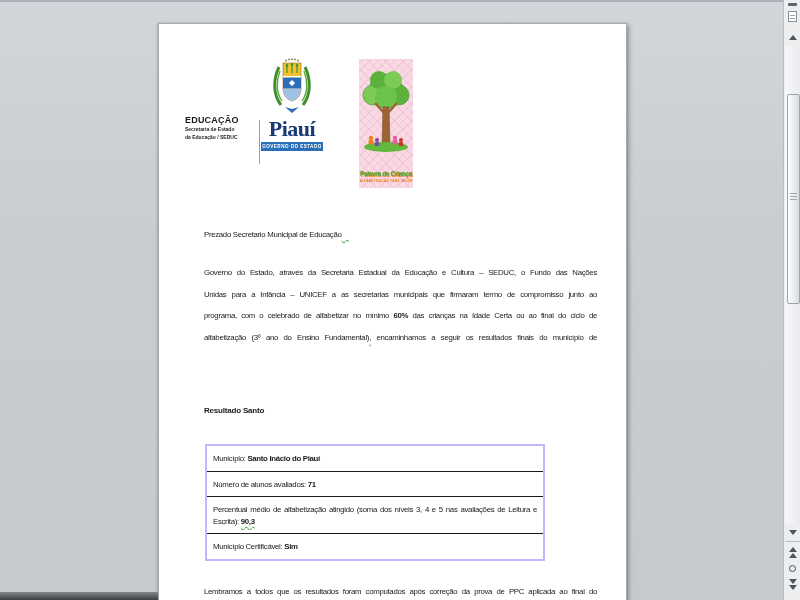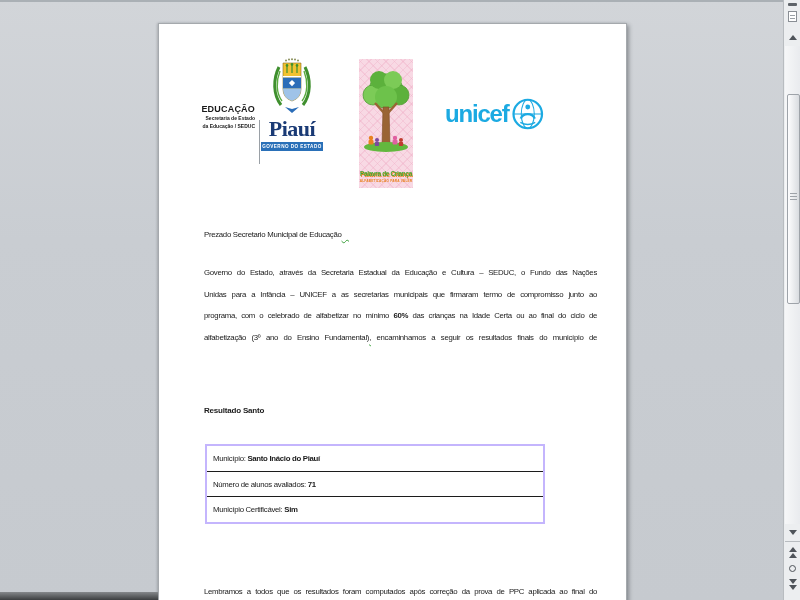--- a/index.html
+++ b/index.html
@@ -11,21 +11,21 @@
   }
   #app::before{content:"";position:absolute;left:0;top:0;width:100%;height:2px;background:#aab0b5;}
   
   .page{
     position:absolute;left:158px;top:23px;width:469px;height:640px;
     background:#fff;border:1px solid #a5a9ad;
     box-shadow:2px 2px 4px rgba(60,64,68,.45), -1px 0 2px rgba(60,64,68,.2);
   }
   .abs{position:absolute;}
   
-  .logo-educacao{left:26px;top:81px;width:70px;text-align:right;line-height:1.05;}
+  .logo-educacao{left:26px;top:92px;width:70px;text-align:left;line-height:1.05;}
   .edu-title{font-size:9px;font-weight:bold;letter-spacing:.2px;}
   .edu-sub{font-size:5px;font-weight:bold;margin-top:2px;}
   .logo-divider{left:100px;top:96px;width:1px;height:44px;background:#9aa0a6;}
   .logo-piaui{left:102px;top:33px;width:62px;text-align:center;}
   .piaui-word{font-family:"Liberation Serif",serif;font-weight:bold;font-size:22px;line-height:24px;color:#1a3a75;letter-spacing:-.5px;}
   .piaui-bar{margin-top:1px;background:#2a70b8;color:#fff;font-size:4.6px;font-weight:bold;letter-spacing:.45px;padding:2px 0 2px;}
   .logo-palavra{
     left:200px;top:35px;width:54px;height:129px;overflow:hidden;text-align:center;
     background:
       repeating-linear-gradient(45deg,rgba(238,170,195,.35) 0 1px,transparent 1px 6px),
@@ -146,48 +146,38 @@
           <rect x="15.8" y="81" width="4.4" height="4" rx="1" fill="#7a4a9e"></rect>
         <circle cx="36" cy="77" r="2.2" fill="#e060a0"></circle>
           <rect x="33.5" y="79" width="5" height="4.5" rx="1" fill="#e060a0"></rect>
         <circle cx="42" cy="79" r="2" fill="#c03a2e"></circle>
           <rect x="39.8" y="81" width="4.4" height="4" rx="1" fill="#c03a2e"></rect>
       </svg>
       <div class="palavra-title">Palavra de Criança</div>
       <div class="palavra-tagline">ALFABETIZAÇÃO PARA VALER</div>
     </div>
 
-    <div class="abs logo-unicef">
-      <span class="unicef-word">unicef</span>
-      <svg class="unicef-emblem" width="34" height="34" viewBox="0 0 36 36">
-        <circle cx="18" cy="18" r="15.3" stroke="#1caae2" stroke-width="2.4" fill="none"></circle>
-        <ellipse cx="18" cy="18" rx="7" ry="15.3" stroke="#1caae2" stroke-width="1.1" fill="none"></ellipse>
-        <line x1="2.7" y1="18" x2="33.3" y2="18" stroke="#1caae2" stroke-width="1.1"></line>
-        <circle cx="18" cy="10.5" r="2.6" fill="#1caae2"></circle>
-        <path d="M10.5,23 C13,16.5 23,16.5 25.5,23" stroke="#1caae2" stroke-width="2.6" fill="none"></path>
-        <path d="M10,27 Q18,31.5 26,27" stroke="#1caae2" stroke-width="1.4" fill="none"></path>
-      </svg>
-    </div>
 
     <div class="abs bodytext salutation">
       <span>Prezado Secretario Municipal de Educação</span><span class="sq">&nbsp;&nbsp;&nbsp;&nbsp;</span>
     </div>
 
     <div id="para" class="abs bodytext para">
         <div class="para-line just"><span>Governo do Estado, através da Secretaria Estadual da Educação e Cultura – SEDUC, o Fundo das Nações</span></div>
         <div class="para-line just"><span>Unidas para a Infância – UNICEF a as secretarias municipais que firmaram termo de compromisso junto ao</span></div>
         <div class="para-line just"><span>programa, com o celebrado de alfabetizar no mínimo </span><span class="b">60%</span><span> das crianças na Idade Certa ou ao final do ciclo de</span></div>
         <div class="para-line just"><span>alfabetização (3º ano do Ensino Fundamental)</span><span class="sq">,</span><span> encaminhamos a seguir os resultados finais do município de</span></div>
       </div>
 
     <div class="abs heading">Resultado Santo</div>
 
     <div id="rtable" class="abs bodytext rtable">
         <div class="rtable-row"><span>Município: </span><span class="b">Santo Inácio do Piauí</span></div>
         <div class="rtable-row"><span>Número de alunos avaliados: </span><span class="b">71</span></div>
+        <div class="rtable-row"><span>Percentual médio de alfabetização atingido (soma dos níveis 3, 4 e 5 nas avaliações de Leitura e Escrita): </span><span class="b sq">90,3</span></div>
         <div class="rtable-row"><span>Município Certificável: </span><span class="b">Sim</span></div>
       </div>
 
     <div class="abs bodytext footer-line">Lembramos a todos que os resultados foram computados após correção da prova de PPC aplicada ao final do</div>
   </div>
 
   <div class="bottom-strip"></div>
 
   <div class="scrollbar">
     <div class="sb split-handle">

